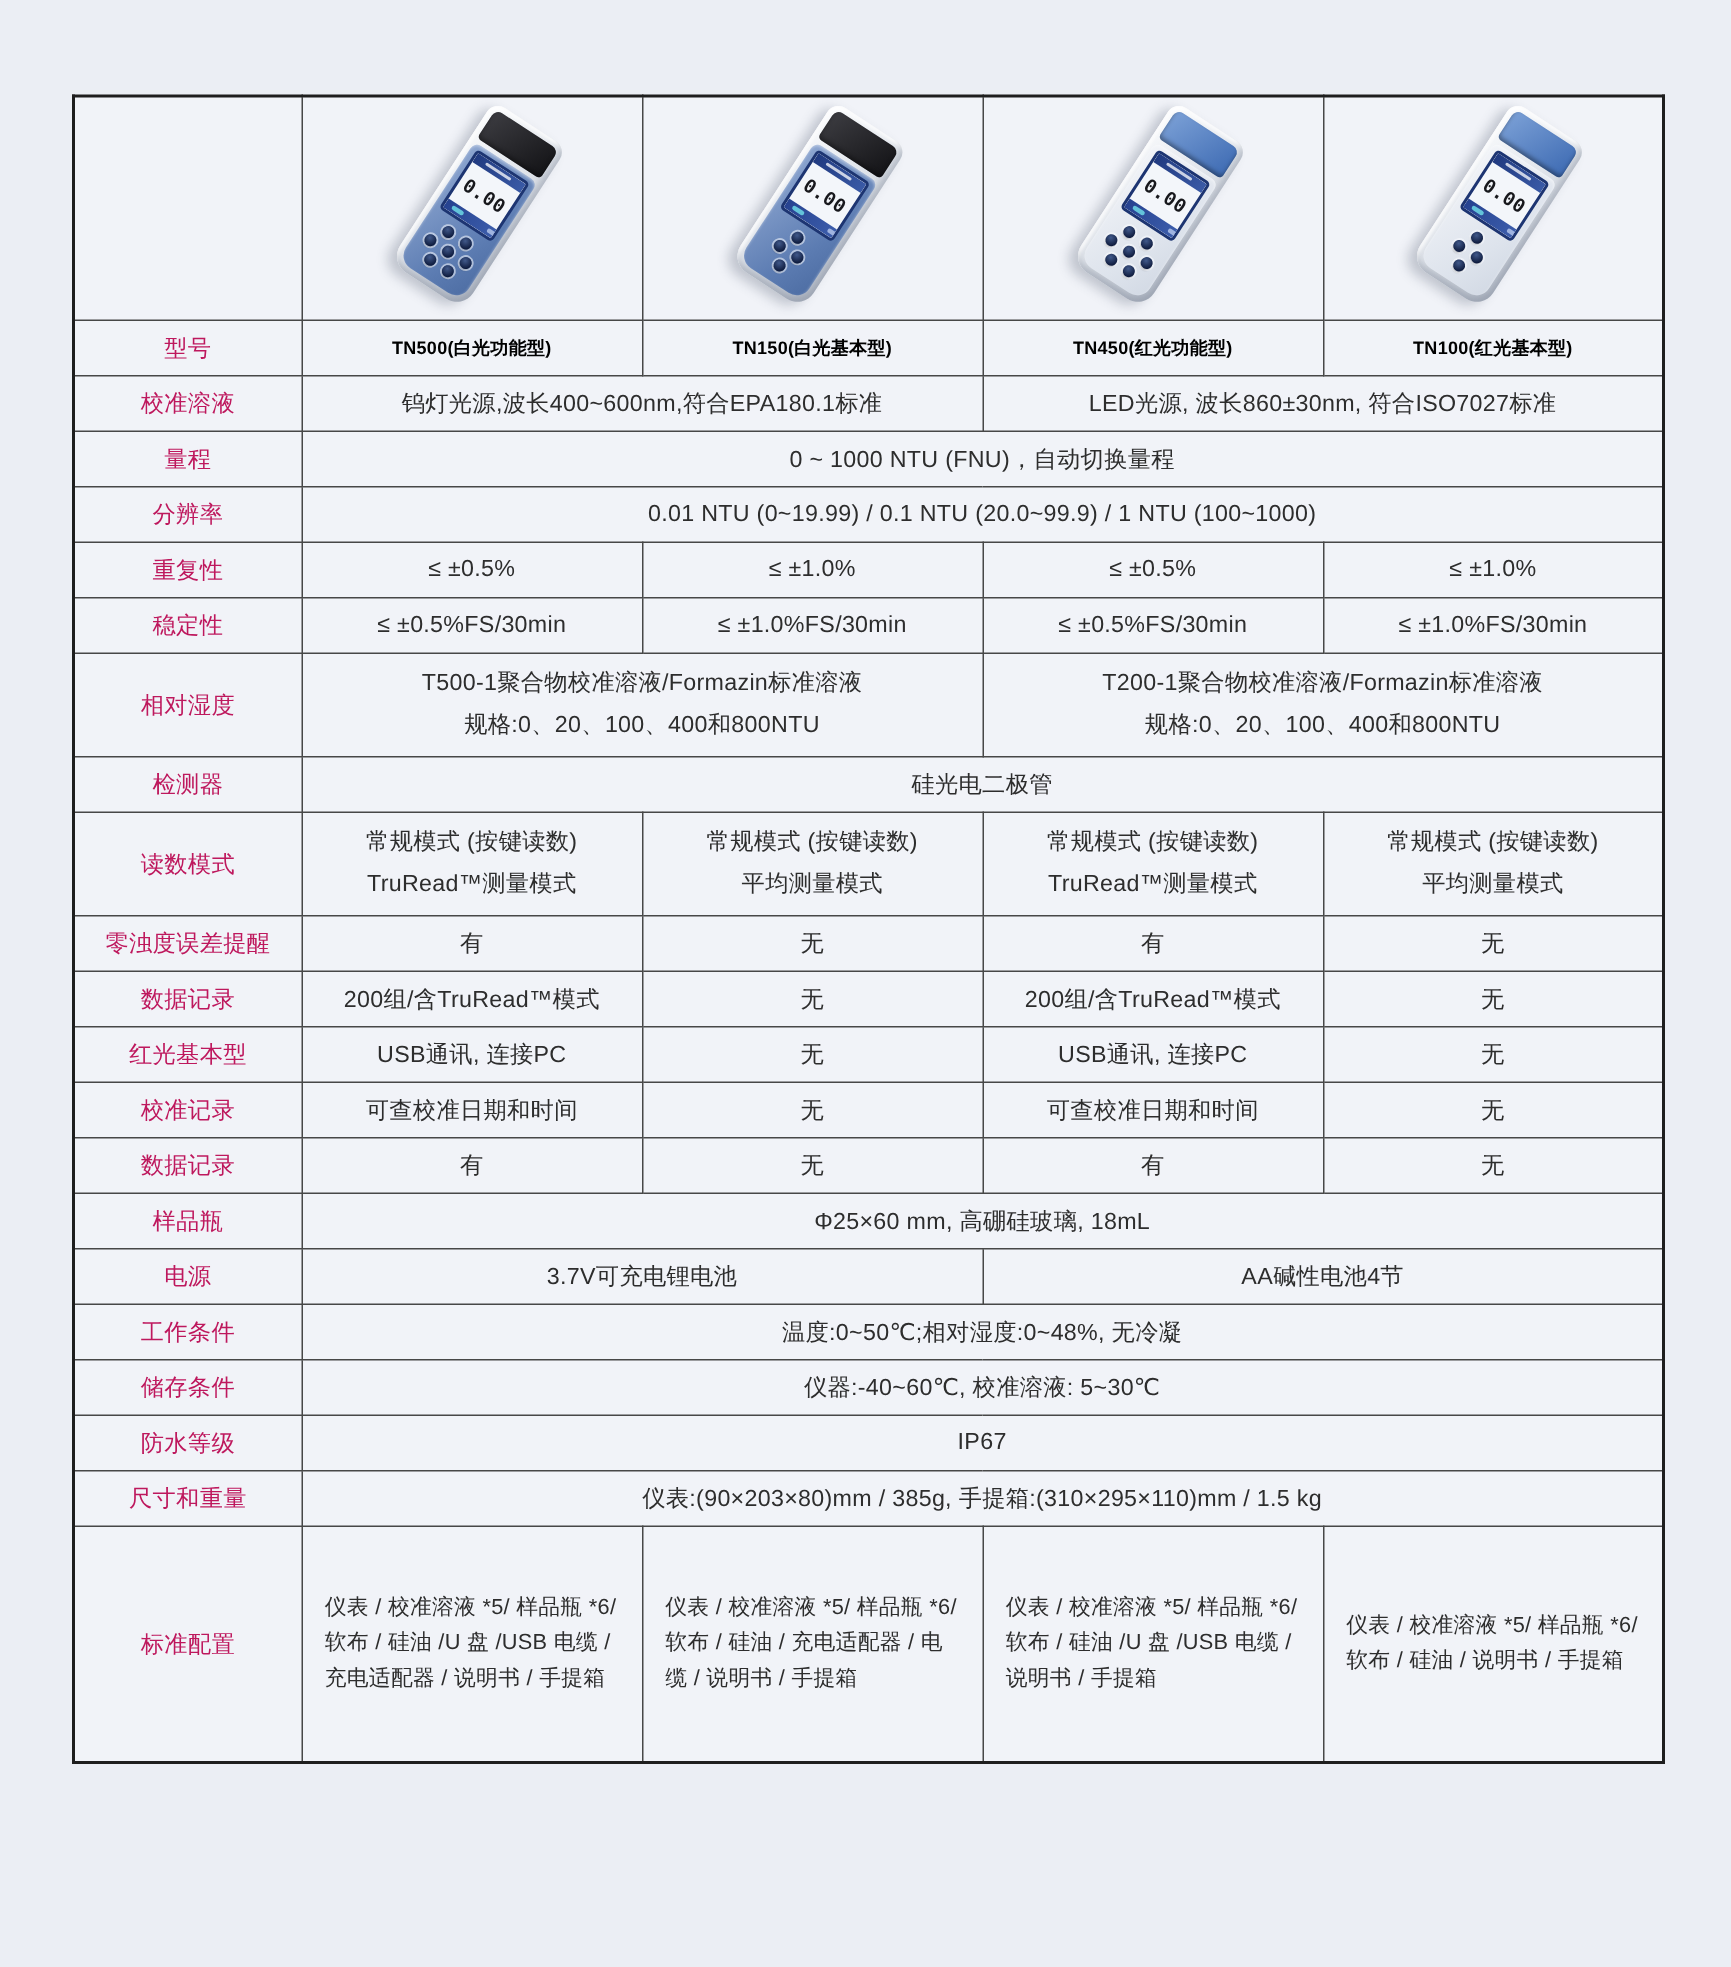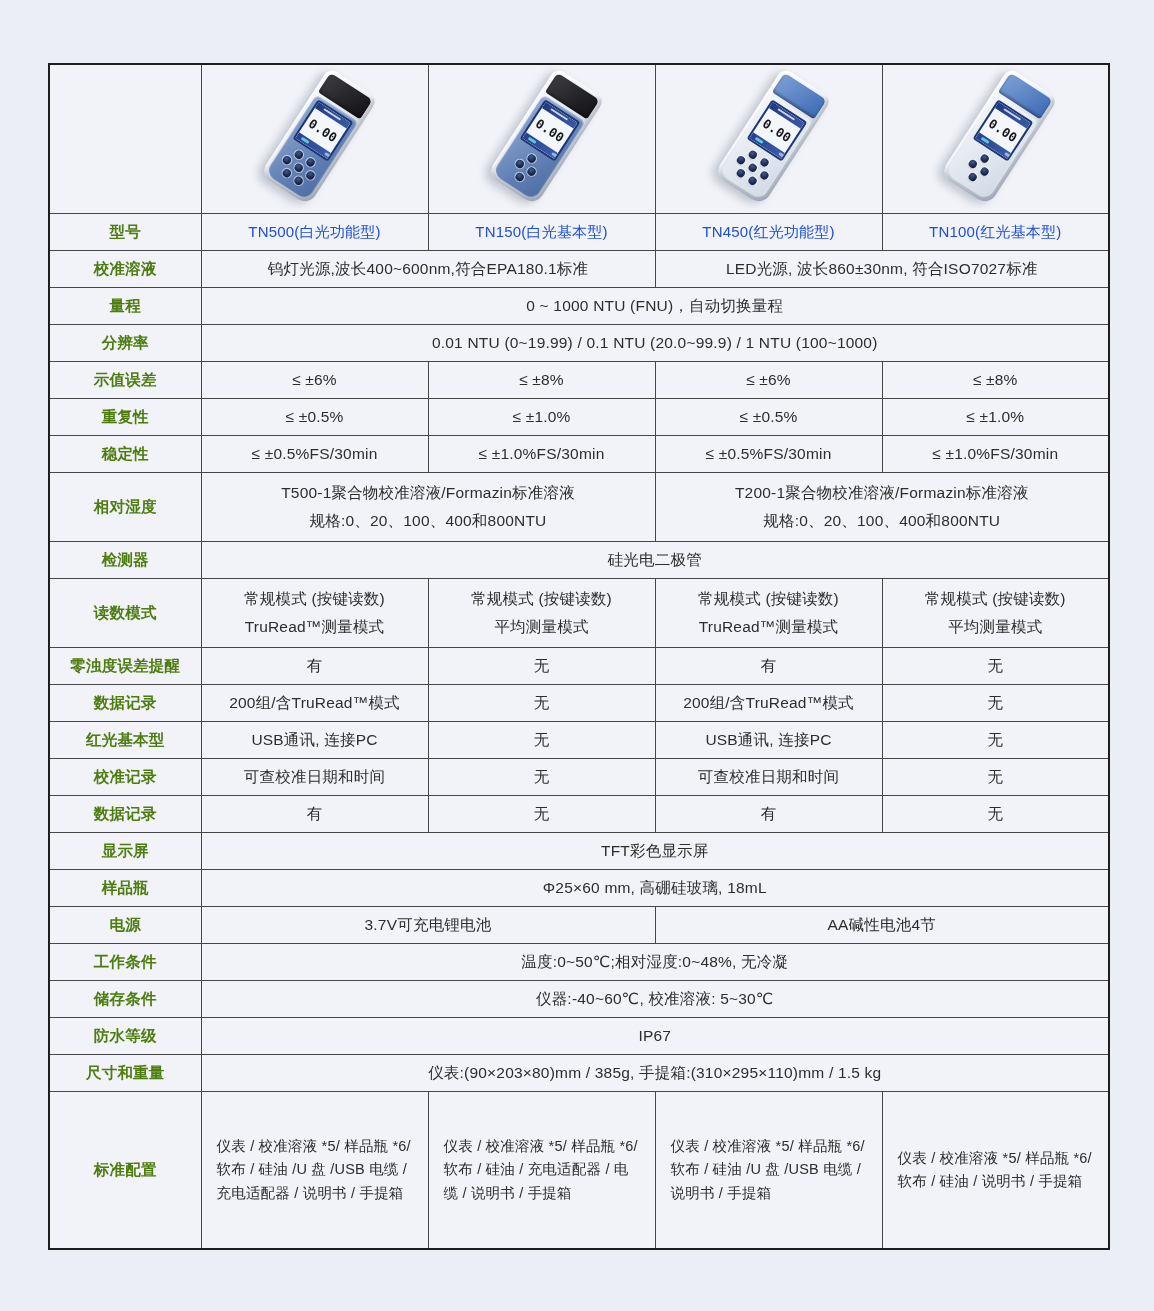--- a/index.html
+++ b/index.html
@@ -19,22 +19,22 @@
     border:2px solid #1e1e1e;
   }
   td {
     border:1px solid #474747;
     text-align:center; vertical-align:middle;
     color:#2d2d2d; font-size:15.5px;
     padding:2px 6px;
     overflow:hidden;
     letter-spacing:0.2px;
   }
-  td.label-cell { font-weight:700; color:#4d7c0f; }
-  td.model-cell { font-weight:400; color:#1d4ed8; font-size:15px; }
+  td.label-cell { font-weight:400; color:#be185d; }
+  td.model-cell { font-weight:700; color:#000000; font-size:12px; }
 
   tr.r-std  td { height:32px; }
   tr.r-img  td { height:148px; padding:0; }
   tr.r-2l   td { height:64px; }
   tr.r-cfg  td { height:136px; }
 
   .line { display:block; line-height:1.8; }
 
   td.config-cell {
     text-align:left; font-size:14.5px; line-height:1.62;
@@ -219,27 +219,20 @@
         </tr>
         <tr class="r-std">
           <td class="label-cell">量程</td>
           <td class="value-cell" colspan="4">0 ~ 1000 NTU (FNU)，自动切换量程</td>
         </tr>
         <tr class="r-std">
           <td class="label-cell">分辨率</td>
           <td class="value-cell" colspan="4">0.01 NTU (0~19.99) / 0.1 NTU (20.0~99.9) / 1 NTU (100~1000)</td>
         </tr>
         <tr class="r-std">
-          <td class="label-cell">示值误差</td>
-          <td class="value-cell">≤ ±6%</td>
-          <td class="value-cell">≤ ±8%</td>
-          <td class="value-cell">≤ ±6%</td>
-          <td class="value-cell">≤ ±8%</td>
-        </tr>
-        <tr class="r-std">
           <td class="label-cell">重复性</td>
           <td class="value-cell">≤ ±0.5%</td>
           <td class="value-cell">≤ ±1.0%</td>
           <td class="value-cell">≤ ±0.5%</td>
           <td class="value-cell">≤ ±1.0%</td>
         </tr>
         <tr class="r-std">
           <td class="label-cell">稳定性</td>
           <td class="value-cell">≤ ±0.5%FS/30min</td>
           <td class="value-cell">≤ ±1.0%FS/30min</td>
@@ -307,24 +300,20 @@
           <td class="value-cell">无</td>
           <td class="value-cell">可查校准日期和时间</td>
           <td class="value-cell">无</td>
         </tr>
         <tr class="r-std">
           <td class="label-cell">数据记录</td>
           <td class="value-cell">有</td>
           <td class="value-cell">无</td>
           <td class="value-cell">有</td>
           <td class="value-cell">无</td>
-        </tr>
-        <tr class="r-std">
-          <td class="label-cell">显示屏</td>
-          <td class="value-cell" colspan="4">TFT彩色显示屏</td>
         </tr>
         <tr class="r-std">
           <td class="label-cell">样品瓶</td>
           <td class="value-cell" colspan="4">Φ25×60 mm, 高硼硅玻璃, 18mL</td>
         </tr>
         <tr class="r-std">
           <td class="label-cell">电源</td>
           <td class="value-cell" colspan="2">3.7V可充电锂电池</td>
           <td class="value-cell" colspan="2">AA碱性电池4节</td>
         </tr>

